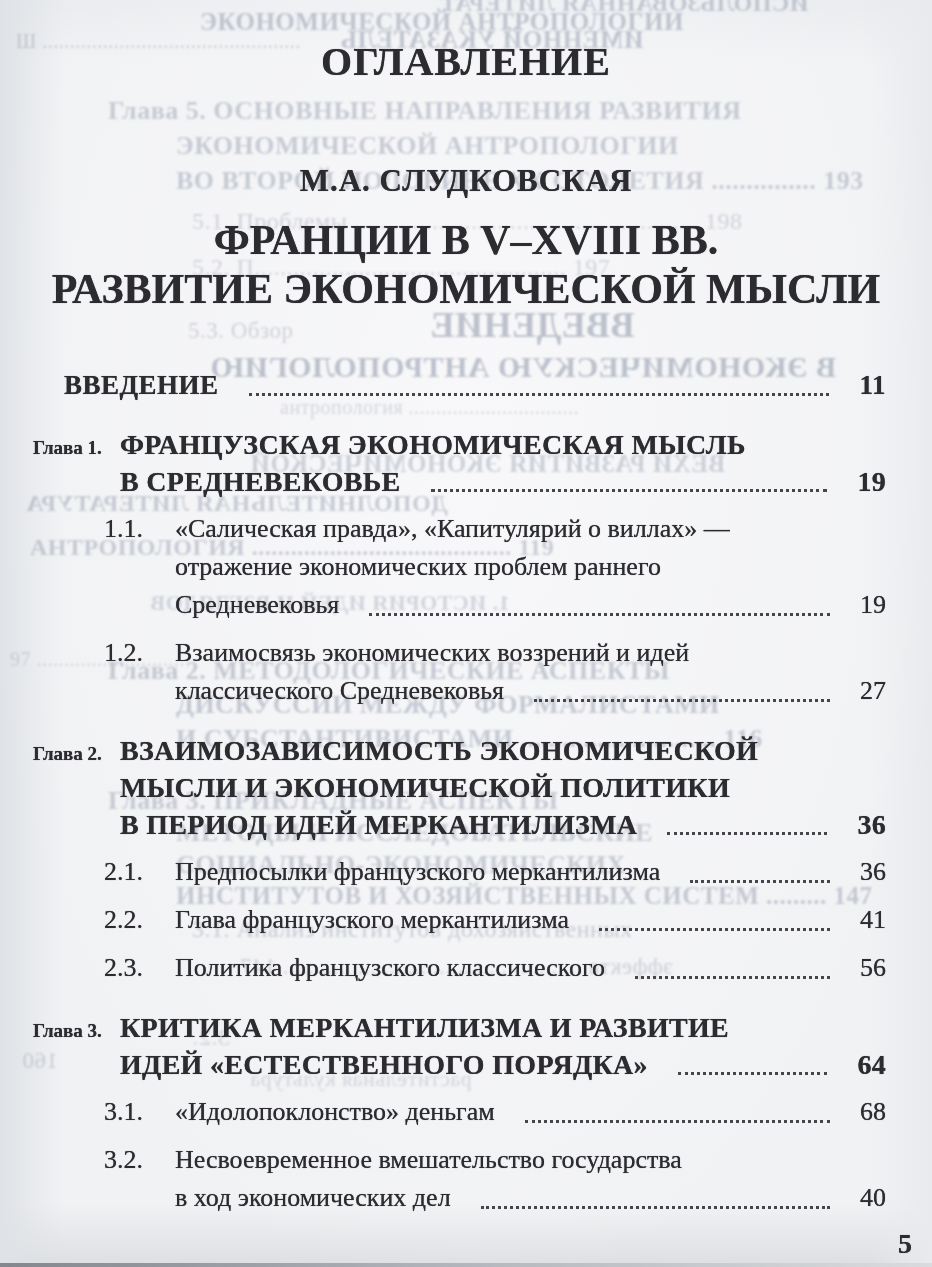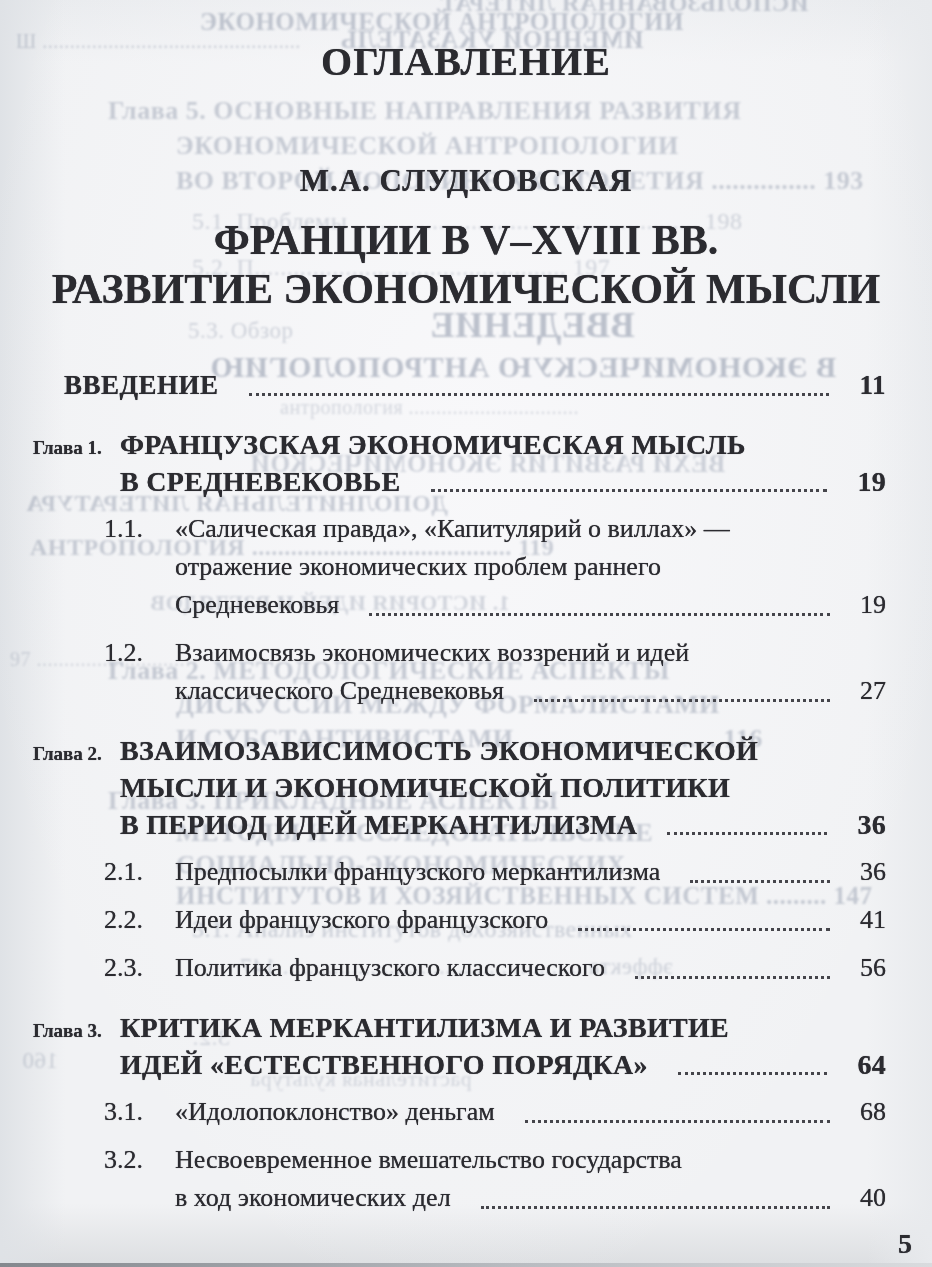--- a/index.html
+++ b/index.html
@@ -134,21 +134,21 @@
         <span class="num">2.1.</span>
         <span class="line last">
           <span class="txt">Предпосылки французского меркантилизма</span>
           <span class="leader"></span>
           <span class="pgnum">36</span>
         </span>
       </div>
       <div class="entry section">
         <span class="num">2.2.</span>
         <span class="line last">
-          <span class="txt">Идеи французского французского</span>
+          <span class="txt">Глава французского меркантилизма</span>
           <span class="leader"></span>
           <span class="pgnum">41</span>
         </span>
       </div>
       <div class="entry section">
         <span class="num">2.3.</span>
         <span class="line last">
           <span class="txt">Политика французского классического</span>
           <span class="leader"></span>
           <span class="pgnum">56</span>

